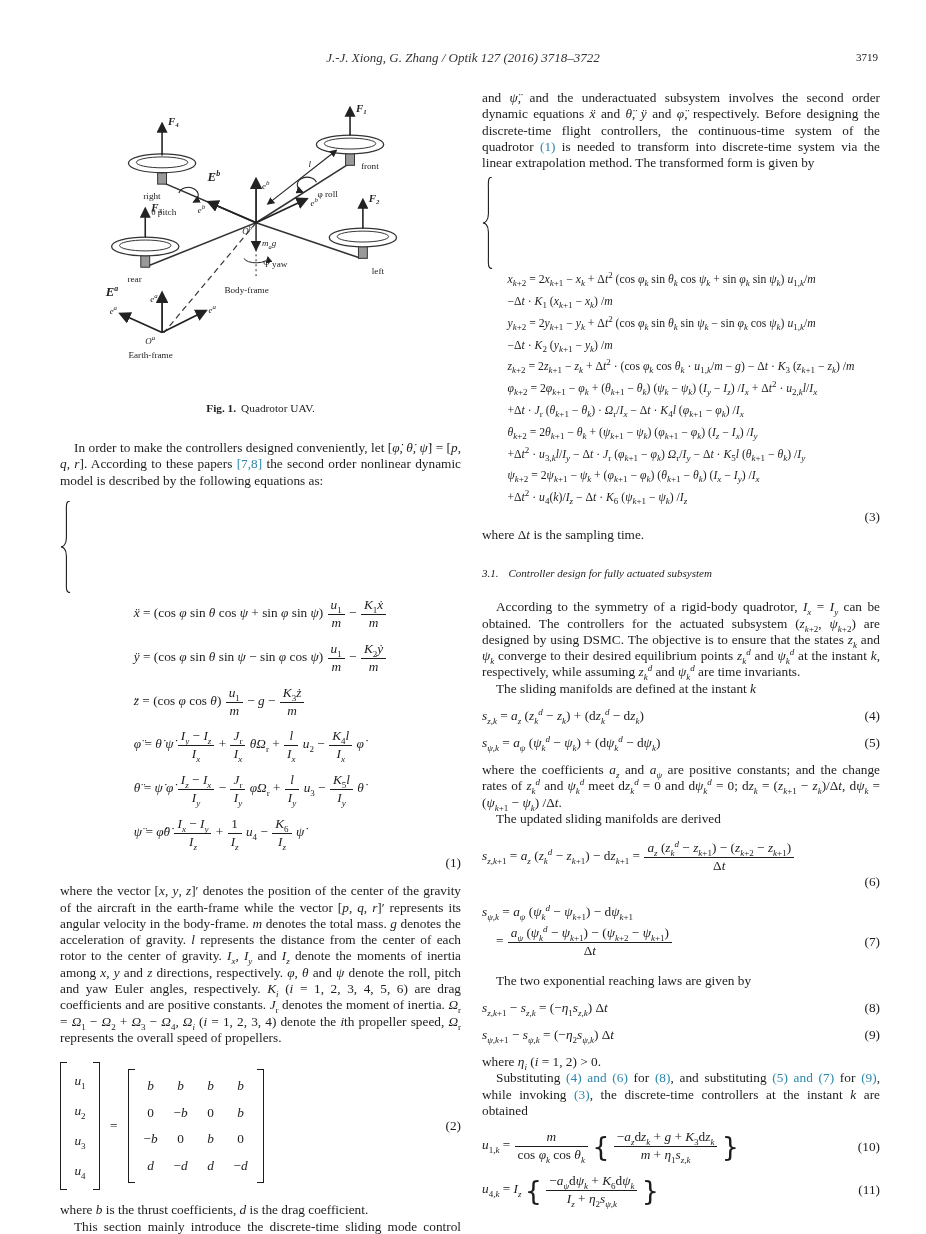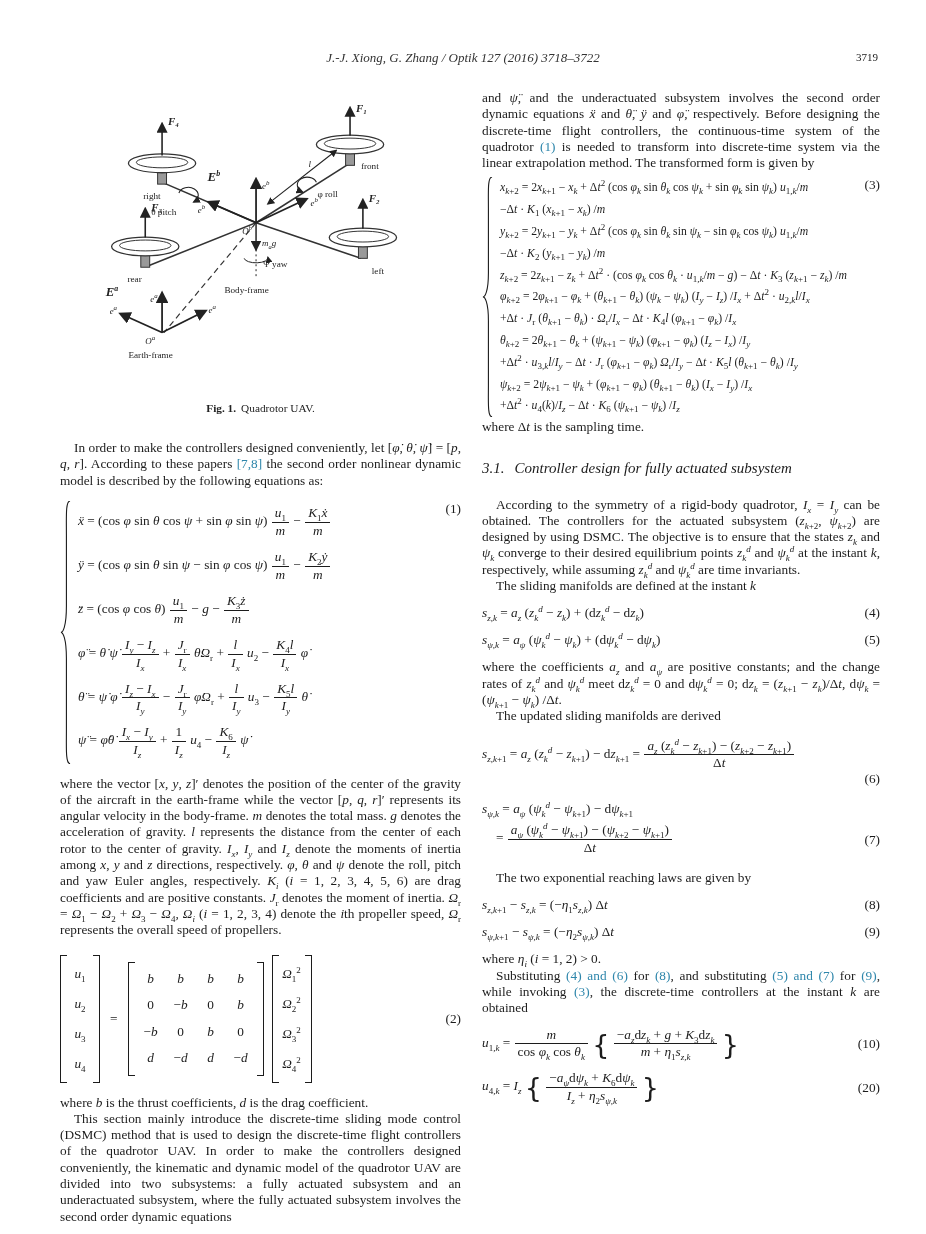--- a/index.html
+++ b/index.html
@@ -14,30 +14,30 @@
   .col-left{width:401px;flex:none;}
   .col-right{width:398px;flex:none;}
   p{margin:0;font-size:13.3px;line-height:16.3px;text-align:justify;}
   p.ind{text-indent:14px;}
   .ref{color:#2e86ab;}
   sub{font-size:9px;line-height:0;}
   sup{font-size:9px;line-height:0;}
   
   .h1{font-size:13.6px;font-weight:bold;margin:24px 0 20px;}
   .h1 .hlabel{margin-right:10px;}
-  .h2{font-size:15px;font-style:italic;margin:24px 0 20px;font-weight:normal;}
+  .h2{font-size:11px;font-style:italic;margin:24px 0 20px;font-weight:normal;}
   .h2 .hlabel{margin-right:10px;font-style:italic;}
   
   .eqrow{display:flex;align-items:center;margin:11px 0;font-size:13.3px;}
   .eqnum{margin-left:auto;padding-left:8px;font-size:13.3px;flex:none;}
   .fr{display:inline-block;vertical-align:middle;text-align:center;line-height:1.12;padding:0 1px;}
   .fr .nu{display:block;padding:0 3px 1px;}
   .fr .de{display:block;border-top:1px solid #1c1c1c;padding:1px 3px 0;}
   .cb{font-size:27px;vertical-align:middle;font-weight:400;font-family:"DejaVu Sans",sans-serif;}
-  .sys{display:flex;align-items:flex-start;margin:12px 0;}
+  .sys{display:flex;align-items:center;margin:12px 0;flex-direction:column;}
   .sysbrace{align-self:stretch;width:11px;margin-right:7px;flex:none;}
   .syslines{display:flex;flex-direction:column;}
   .eq1line{margin:5.5px 0;font-size:13.3px;white-space:nowrap;}
   .eq3wrap{margin:6px 0 2px;}
   .eq3line{font-size:11.7px;line-height:21.8px;white-space:nowrap;}
   .eqcol{display:flex;flex-direction:column;margin:14px 0;font-size:13.3px;}
   .eqcol .numline{text-align:right;}
   
   .bm{position:relative;padding:4px 8px;display:inline-block;}
   .bm::before,.bm::after{content:"";position:absolute;top:0;bottom:0;width:6px;
@@ -219,34 +219,20 @@
             <span class="mcell">−<i>b</i></span>
             <span class="mcell">0</span>
             <span class="mcell"><i>b</i></span>
             <span class="mcell">0</span>
           </div>
           <div class="mrow">
             <span class="mcell"><i>d</i></span>
             <span class="mcell">−<i>d</i></span>
             <span class="mcell"><i>d</i></span>
             <span class="mcell">−<i>d</i></span>
-          </div>
-        </span>
-      <span class="bm" style="margin-left:8px;">
-          <div class="mrow">
-            <span class="mcell"><i>Ω</i><sub>1</sub><sup>2</sup></span>
-          </div>
-          <div class="mrow">
-            <span class="mcell"><i>Ω</i><sub>2</sub><sup>2</sup></span>
-          </div>
-          <div class="mrow">
-            <span class="mcell"><i>Ω</i><sub>3</sub><sup>2</sup></span>
-          </div>
-          <div class="mrow">
-            <span class="mcell"><i>Ω</i><sub>4</sub><sup>2</sup></span>
           </div>
         </span>
       <span class="eqnum">(2)</span>
     </div>
 
     <p>where <i>b</i> is the thrust coefficients, <i>d</i> is the drag coefficient.</p>
 
 
     <p class="ind">This section mainly introduce the discrete-time sliding mode control (DSMC) method that is used to design the discrete-time flight controllers of the quadrotor UAV. In order to make the controllers designed conveniently, the kinematic and dynamic model of the quadrotor UAV are divided into two subsystems: a fully actuated subsystem and an underactuated subsystem, where the fully actuated subsystem involves the second order dynamic equations </p>
   </div>
@@ -322,16 +308,16 @@
 
     <p>where <i>η</i><sub><i>i</i></sub> (<i>i</i> = 1, 2) &gt; 0.</p>
     <p class="ind">Substituting <span class="ref">(4) and (6)</span> for <span class="ref">(8)</span>, and substituting <span class="ref">(5) and (7)</span> for <span class="ref">(9)</span>, while invoking <span class="ref">(3)</span>, the discrete-time controllers at the instant <i>k</i> are obtained</p>
 
     <div class="eqrow" style="">
       <span><i>u</i><sub>1,<i>k</i></sub> = <span class="fr"><span class="nu"><i>m</i></span><span class="de">cos <i>φ</i><sub><i>k</i></sub> cos <i>θ</i><sub><i>k</i></sub></span></span> <span class="cb">{</span> <span class="fr"><span class="nu">−<i>a</i><sub><i>z</i></sub>d<i>z</i><sub><i>k</i></sub> + <i>g</i> + <i>K</i><sub>3</sub>d<i>z</i><sub><i>k</i></sub></span><span class="de"><i>m</i> + <i>η</i><sub>1</sub><i>s</i><sub><i>z</i>,<i>k</i></sub></span></span> <span class="cb">}</span></span>
       <span class="eqnum">(10)</span>
     </div>
     <div class="eqrow">
       <span><i>u</i><sub>4,<i>k</i></sub> = <i>I</i><sub><i>z</i></sub> <span class="cb">{</span> <span class="fr"><span class="nu">−<i>a</i><sub><i>ψ</i></sub>d<i>ψ</i><sub><i>k</i></sub> + <i>K</i><sub>6</sub>d<i>ψ</i><sub><i>k</i></sub></span><span class="de"><i>I</i><sub><i>z</i></sub> + <i>η</i><sub>2</sub><i>s</i><sub><i>ψ</i>,<i>k</i></sub></span></span> <span class="cb">}</span></span>
-      <span class="eqnum">(20)</span>
+      <span class="eqnum">(11)</span>
     </div>
   </div>
 </div>
 
 </body></html>

